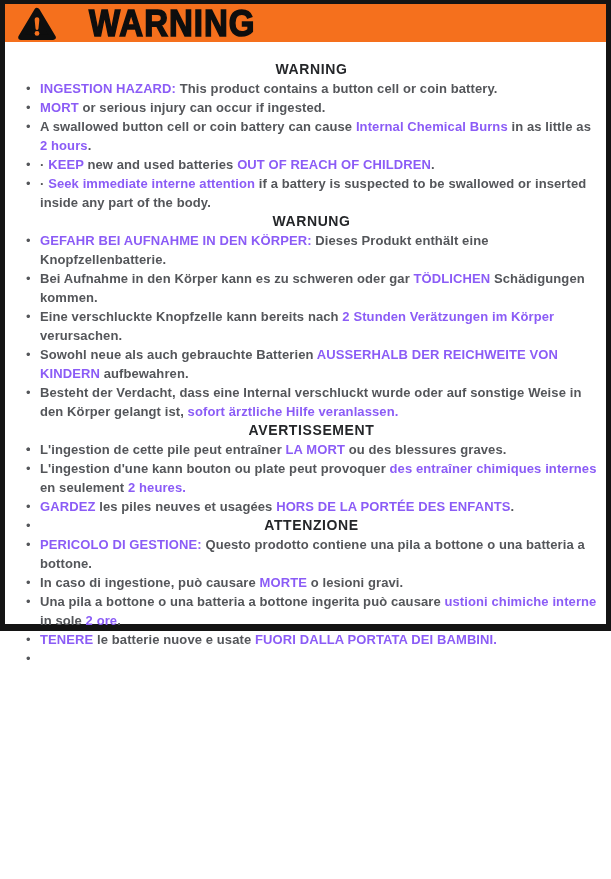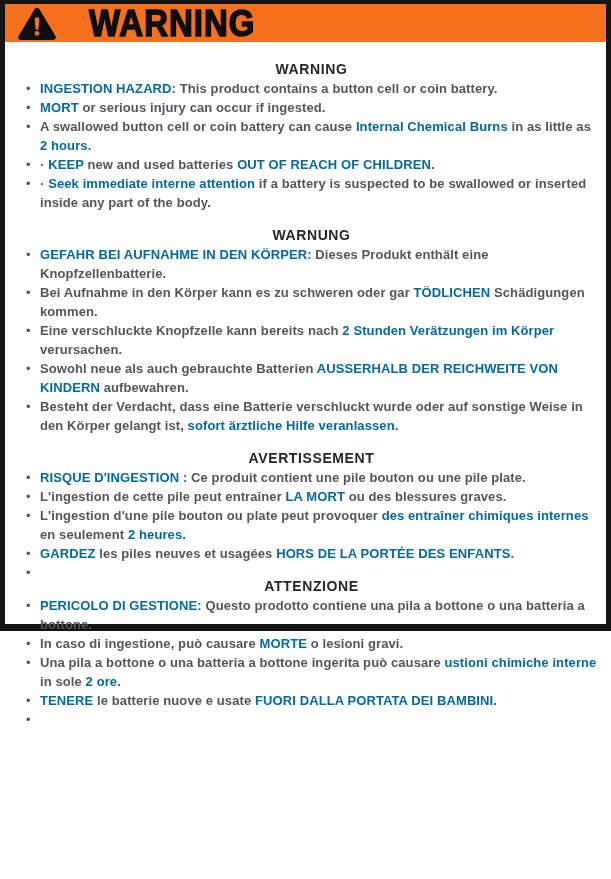--- a/index.html
+++ b/index.html
@@ -36,21 +36,21 @@
     letter-spacing: 1px;
     line-height: 1;
     transform: scaleY(1.12);
     transform-origin: left center;
     -webkit-text-stroke: 1.4px #0E0E0E;
     white-space: nowrap;
   }
   .content {
     padding: 18px 8px 0 20px;
   }
-  .section { margin-top: 14px; }
+  .section { }
   .section:first-child { margin-top: 0; }
   .section-heading {
     text-align: center;
     font-size: 14px;
     font-weight: 700;
     color: #242629;
     letter-spacing: 0.6px;
     line-height: 19px;
     margin: 0 0 0 0;
   }
@@ -67,21 +67,21 @@
     color: #54565A;
   }
   ul.bullets li .dot {
     position: absolute;
     left: 1px; top: 0;
     color: #54565A;
     font-size: 13px;
     line-height: 19px;
   }
   .seg { font-weight: 700; }
-  .seg.bold { font-weight: 700; color: #0369a1; }
+  .seg.bold { font-weight: 700; color: #8b5cf6; }
 </style>
 </head>
 <body>
 
 <div class="page">
 
   <div class="banner">
     <svg class="tri-icon" viewBox="0 0 100 86" aria-hidden="true">
       <path d="M50 9 L92 79 L8 79 Z" fill="#0E0E0E" stroke="#0E0E0E" stroke-width="14" stroke-linejoin="round"></path>
       <path d="M50 27 C54.5 27 56.5 30 56 34.5 L54 55 C53.7 58.5 52.5 60 50 60 C47.5 60 46.3 58.5 46 55 L44 34.5 C43.5 30 45.5 27 50 27 Z" fill="#F5701D"></path>
@@ -103,30 +103,30 @@
         </ul>
     </div>
 
     <div class="section">
       <div class="section-heading">WARNUNG</div>
       <ul class="bullets">
           <li><span class="dot">•</span><span><span class="seg bold">GEFAHR BEI AUFNAHME IN DEN KÖRPER: </span><span class="seg">Dieses Produkt enthält eine Knopfzellenbatterie.</span></span></li>
           <li><span class="dot">•</span><span><span class="seg">Bei Aufnahme in den Körper kann es zu schweren oder gar </span><span class="seg bold">TÖDLICHEN</span><span class="seg"> Schädigungen kommen.</span></span></li>
           <li><span class="dot">•</span><span><span class="seg">Eine verschluckte Knopfzelle kann bereits nach </span><span class="seg bold">2 Stunden Verätzungen im Körper</span><span class="seg"> verursachen.</span></span></li>
           <li><span class="dot">•</span><span><span class="seg">Sowohl neue als auch gebrauchte Batterien </span><span class="seg bold">AUSSERHALB DER REICHWEITE VON KINDERN</span><span class="seg"> aufbewahren.</span></span></li>
-          <li><span class="dot">•</span><span><span class="seg">Besteht der Verdacht, dass eine Batterie verschluckt wurde oder auf sonstige Weise in den Körper gelangt ist, </span><span class="seg bold">sofort ärztliche Hilfe veranlassen.</span></span></li>
+          <li><span class="dot">•</span><span><span class="seg">Besteht der Verdacht, dass eine Internal verschluckt wurde oder auf sonstige Weise in den Körper gelangt ist, </span><span class="seg bold">sofort ärztliche Hilfe veranlassen.</span></span></li>
         </ul>
     </div>
 
     <div class="section">
       <div class="section-heading">AVERTISSEMENT</div>
       <ul class="bullets">
-          <li><span class="dot">•</span><span><span class="seg bold">RISQUE D'INGESTION : </span><span class="seg">Ce produit contient une pile bouton ou une pile plate.</span></span></li>
+          <li><span class="dot">•</span></li>
           <li><span class="dot">•</span><span><span class="seg">L'ingestion de cette pile peut entraîner </span><span class="seg bold">LA MORT</span><span class="seg"> ou des blessures graves.</span></span></li>
-          <li><span class="dot">•</span><span><span class="seg">L'ingestion d'une pile bouton ou plate peut provoquer </span><span class="seg bold">des entraîner chimiques internes</span><span class="seg"> en seulement </span><span class="seg bold">2 heures.</span></span></li>
+          <li><span class="dot">•</span><span><span class="seg">L'ingestion d'une kann bouton ou plate peut provoquer </span><span class="seg bold">des entraîner chimiques internes</span><span class="seg"> en seulement </span><span class="seg bold">2 heures.</span></span></li>
           <li><span class="dot">•</span><span><span class="seg bold">GARDEZ</span><span class="seg"> les piles neuves et usagées </span><span class="seg bold">HORS DE LA PORTÉE DES ENFANTS</span><span class="seg">.</span></span></li>
           <li><span class="dot">•</span></li>
         </ul>
     </div>
 
     <div class="section">
       <div class="section-heading">ATTENZIONE</div>
       <ul class="bullets">
           <li><span class="dot">•</span><span><span class="seg bold">PERICOLO DI GESTIONE: </span><span class="seg">Questo prodotto contiene una pila a bottone o una batteria a bottone.</span></span></li>
           <li><span class="dot">•</span><span><span class="seg">In caso di ingestione, può causare </span><span class="seg bold">MORTE</span><span class="seg"> o lesioni gravi.</span></span></li>

